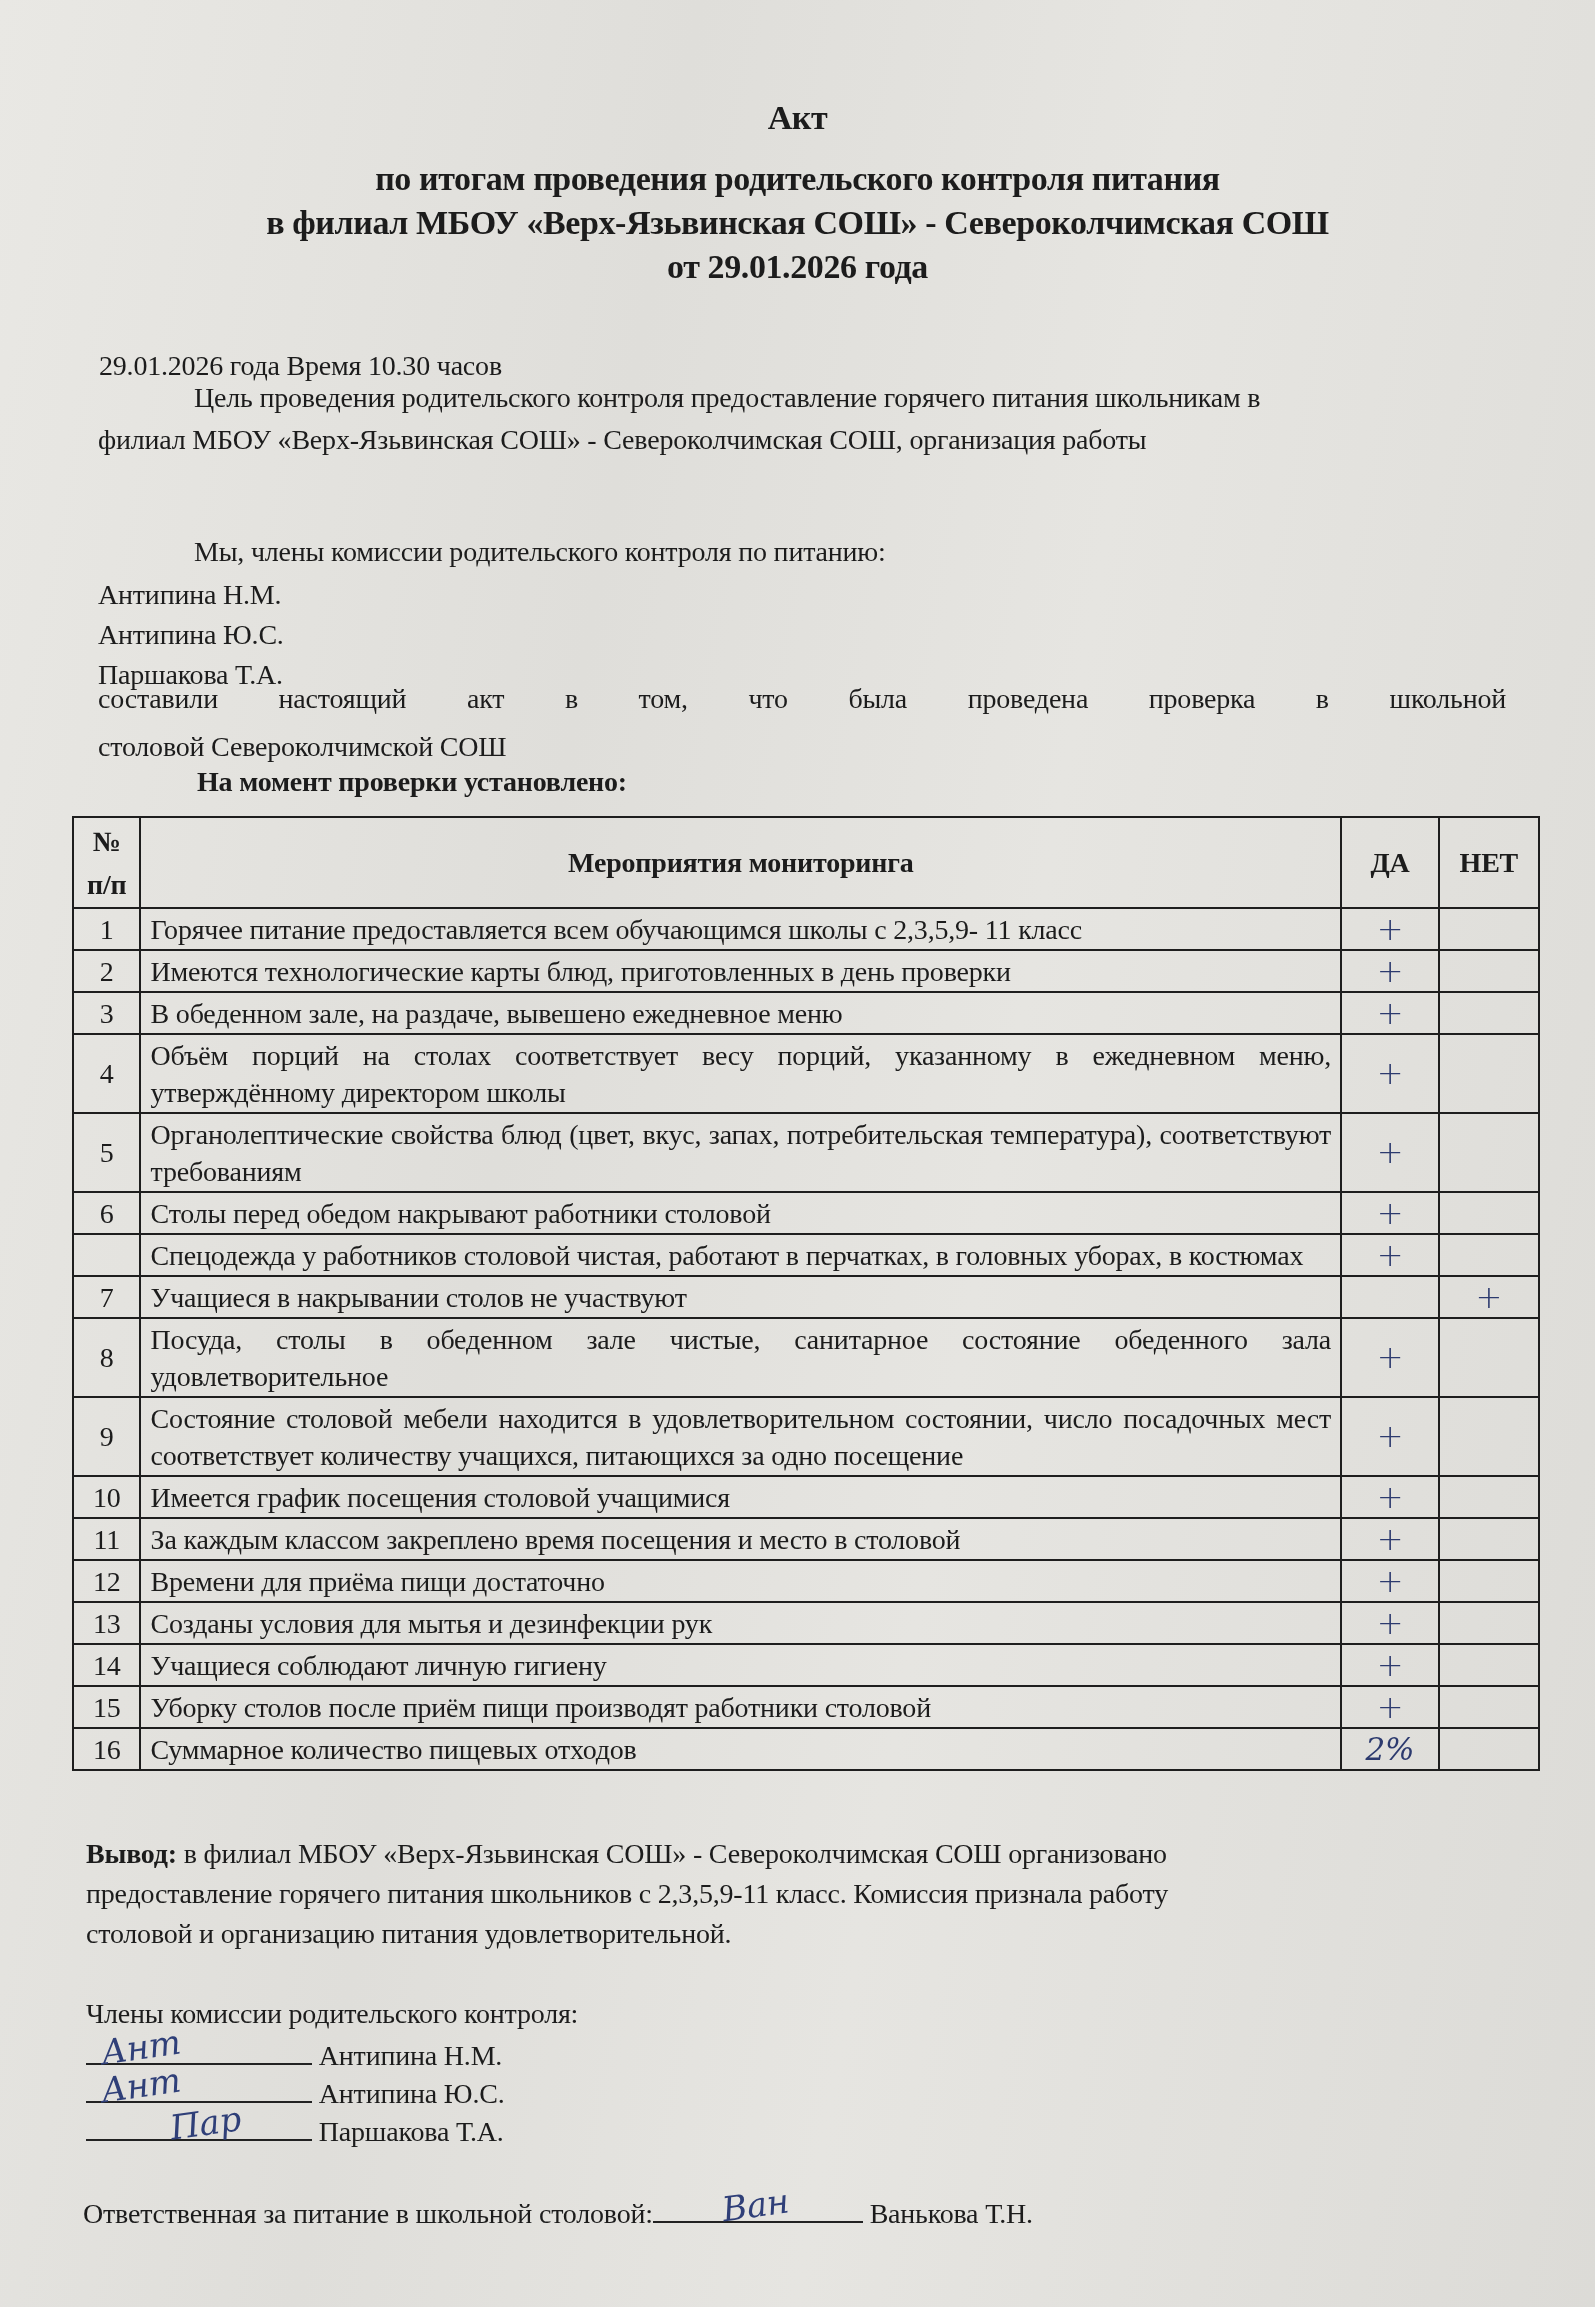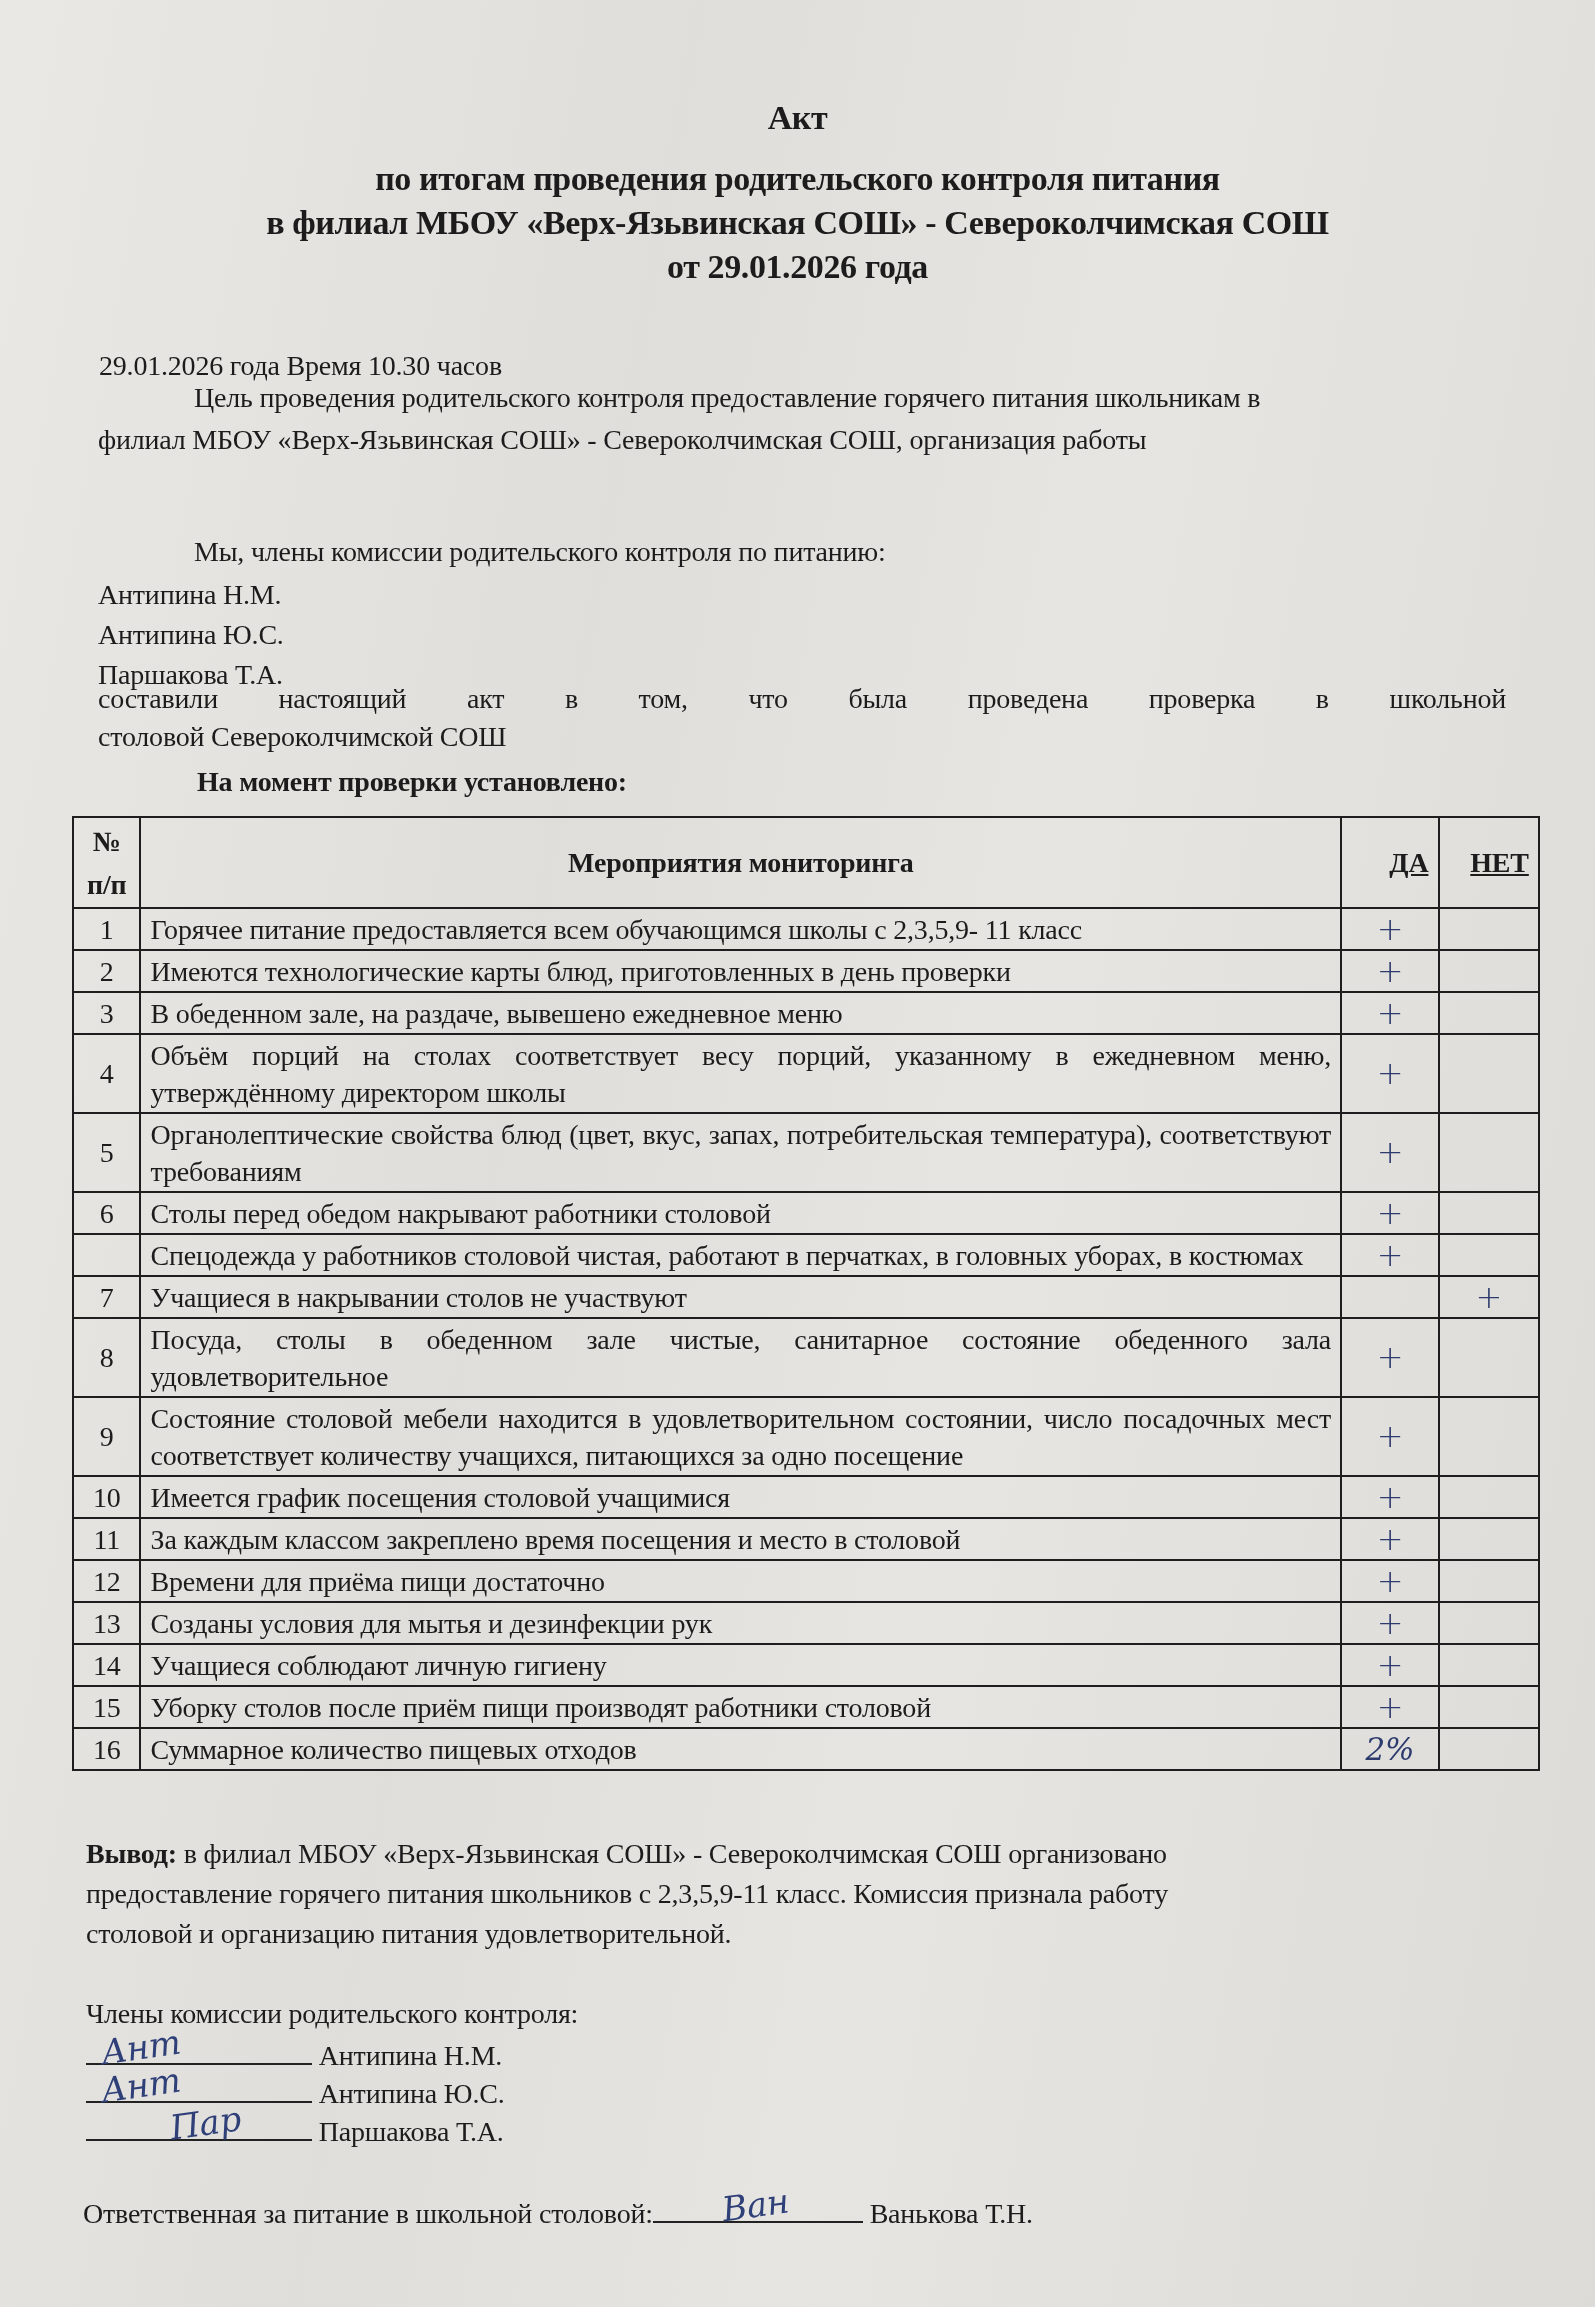--- a/index.html
+++ b/index.html
@@ -20,21 +20,21 @@
   .justify-line { display: flex; justify-content: space-between; width: 1408px; gap: 28px; }
   .bold { font-weight: bold; }
   table.mon {
     position: absolute; left: 72px; top: 803px; width: 1468px;
     border-collapse: collapse; font-size: 28px; line-height: 37px; letter-spacing: -0.2px;
   }
   table.mon td, table.mon th { border: 2.3px solid #1e1e1e; padding: 1.5px 9.2px; vertical-align: middle; }
   table.mon th { font-weight: bold; }
   th.col-num { width: 47px; text-align: center; line-height: 43px; }
   th.col-item { vertical-align: top; padding-top: 6.1px; border-radius: 12px; }
-  th.col-yes, th.col-no { width: 77px; vertical-align: top; text-align: right; padding-top: 6.1px; text-decoration: underline; }
+  th.col-yes, th.col-no { width: 77px; vertical-align: top; text-align: center; padding-top: 6.1px; }
   th.col-no { width: 80px; }
   td.num { text-align: center; }
   td.item { text-align: justify; text-align-last: left; }
   td.mark { text-align: center; font-family: "DejaVu Sans", sans-serif; color: #2c3a6e; font-size: 32px; font-weight: 300; }
   td.mark.pct { font-family: "DejaVu Serif", serif; font-style: italic; font-size: 31px; }
   .sigline { display: inline-block; width: 226px; border-bottom: 2.3px solid #222; position: relative; height: 31px; vertical-align: baseline; }
   .sigline.wide { width: 210px; }
   .sig { position: absolute; left: 15.3px; bottom: -3.1px; font-family: "DejaVu Serif", serif; font-style: italic; color: #2f3f78; font-size: 34px; transform: rotate(-8deg); white-space: nowrap; }
   .sig-row { display: block; height: 38px; }
 </style>
@@ -74,21 +74,21 @@
       <span>акт</span>
       <span>в</span>
       <span>том,</span>
       <span>что</span>
       <span>была</span>
       <span>проведена</span>
       <span>проверка</span>
       <span>в</span>
       <span>школьной</span>
     </div>
-    <div style="margin-top:1px;">столовой Северокол­чимской СОШ</div>
+    <div style="margin-top:11px;">столовой Северокол­чимской СОШ</div>
   </div>
 
   <div class="text bold" style="left:197px; top:750px;">На момент проверки установлено:</div>
 
   <table class="mon">
     <thead>
       <tr>
         <th class="col-num">№ п/п</th>
         <th class="col-item">Мероприятия мониторинга</th>
         <th class="col-yes">ДА</th>

